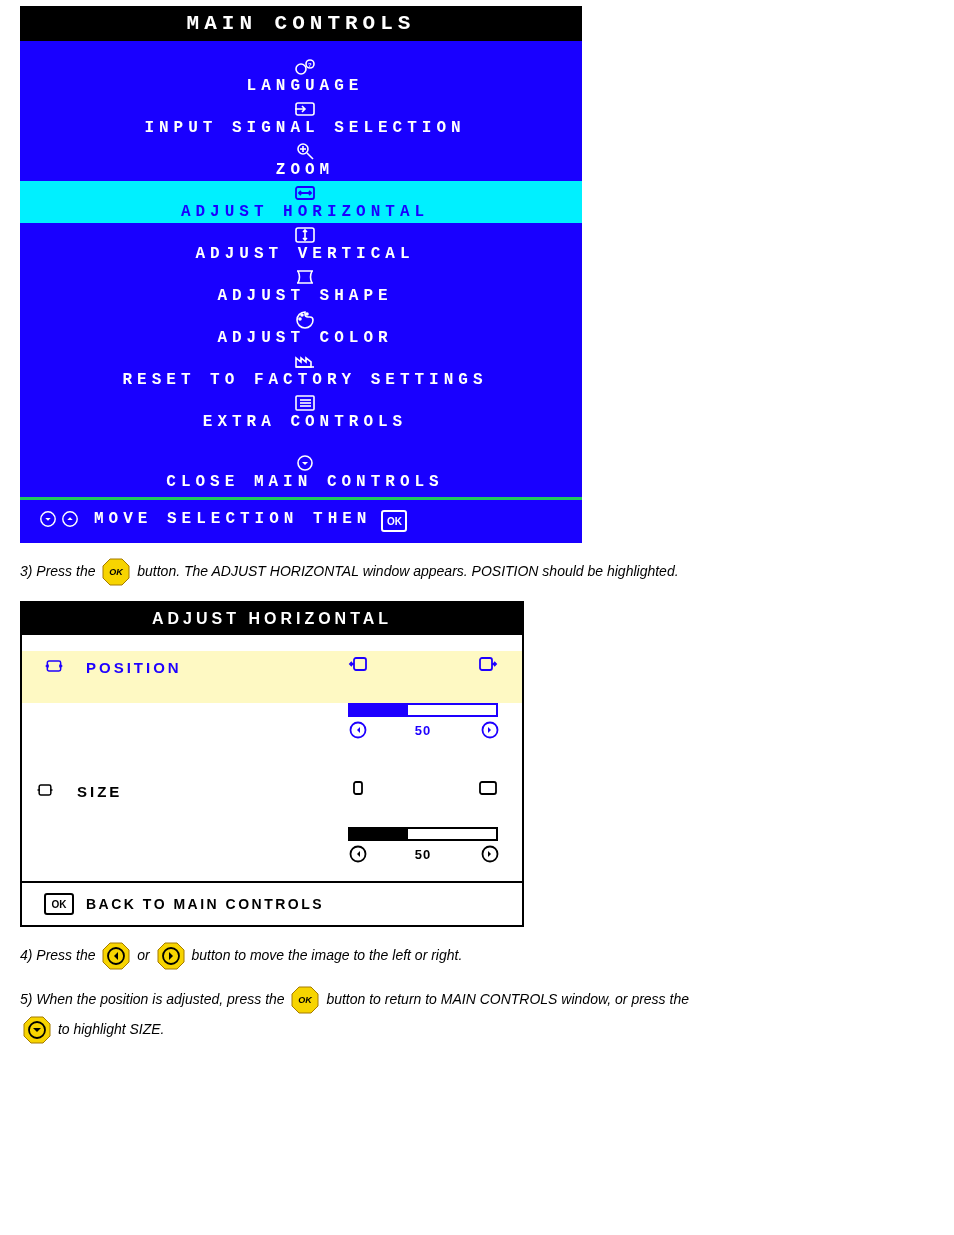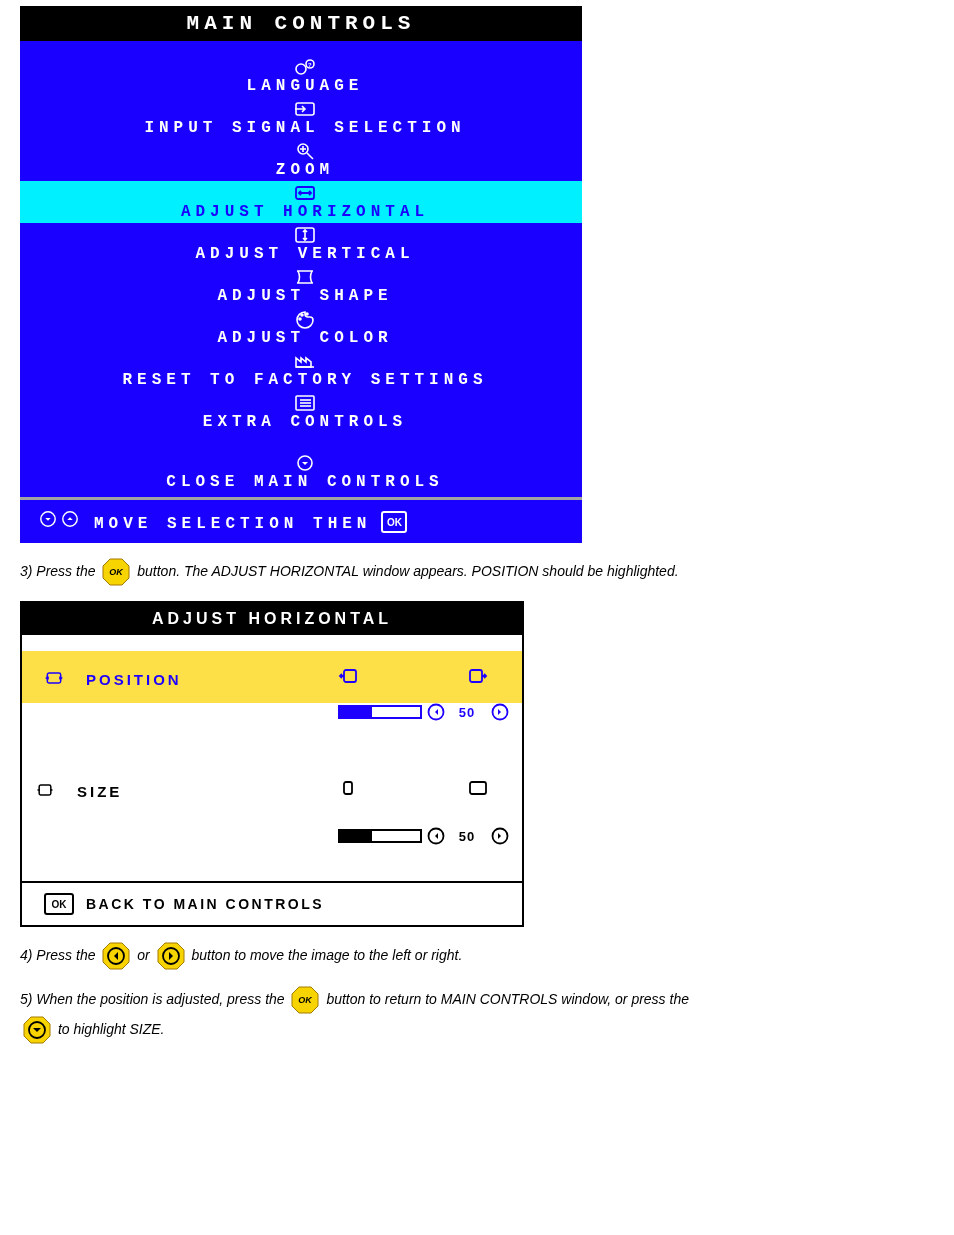--- a/index.html
+++ b/index.html
@@ -47,24 +47,24 @@
   }
   .osd1-row .icon {
     width: 38px;
     display: inline-flex;
     align-items: center;
     justify-content: center;
   }
   .osd1-row .icon svg { width: 24px; height: 20px; }
   .osd1-sep { height: 18px; }
   .osd1-footer {
-    border-top: 3px solid #a3a3a3;
+    border-top: 3px solid #22c55e;
     padding: 10px 10px 10px 18px;
     display: flex;
-    align-items: flex-end;
+    align-items: flex-start;
     font-size: 16px;
   }
   .osd1-footer .ficons { display:inline-flex; gap:2px; margin-right:14px; }
   .osd1-footer .okbox { margin-left:10px; }
   .boxicon {
     display:inline-flex; align-items:center; justify-content:center;
     width:22px; height:18px; border:2px solid #fff; border-radius:3px;
     font-size:10px; letter-spacing:0; font-family:Arial,sans-serif;
   }
 
@@ -111,24 +111,24 @@
   .opt {
     display:flex;
     align-items:flex-start;
     padding: 4px 14px 4px 22px;
     min-height: 44px;
     color:#000;
     font-weight:bold;
     letter-spacing:3px;
     font-size:15px;
   }
-  .opt.sel { background:#fde047; color:#1e00ff;align-items:center; }
+  .opt.sel { background:#fef9c3; color:#1e00ff; }
   .opt .oicon { width:42px; display:inline-flex; align-items:center; padding-top:2px;}
   .opt .olabel { flex:1; padding-top:4px;}
-  .opt .oside { width:170px; display:flex; flex-direction:row; gap:4px; align-items:center; }
+  .opt .oside { width:170px; display:flex; flex-direction:column; gap:4px; align-items:center; }
   .opt .sideicons { display:flex; justify-content:space-between; width:150px; }
   .pbar {
     width:150px; height:14px; border:2px solid #1e00ff; box-sizing:border-box;
     position:relative; background:#fff;
   }
   .pbar .fill { position:absolute; left:0; top:0; bottom:0; width:40%; background:#1e00ff; }
   .opt.black .pbar { border-color:#000; }
   .opt.black .pbar .fill { background:#000; }
   .valrow { display:flex; justify-content:space-between; align-items:center; width:150px; font-size:13px; letter-spacing:1px;}
   .valrow .arr { width:18px; height:18px; }

